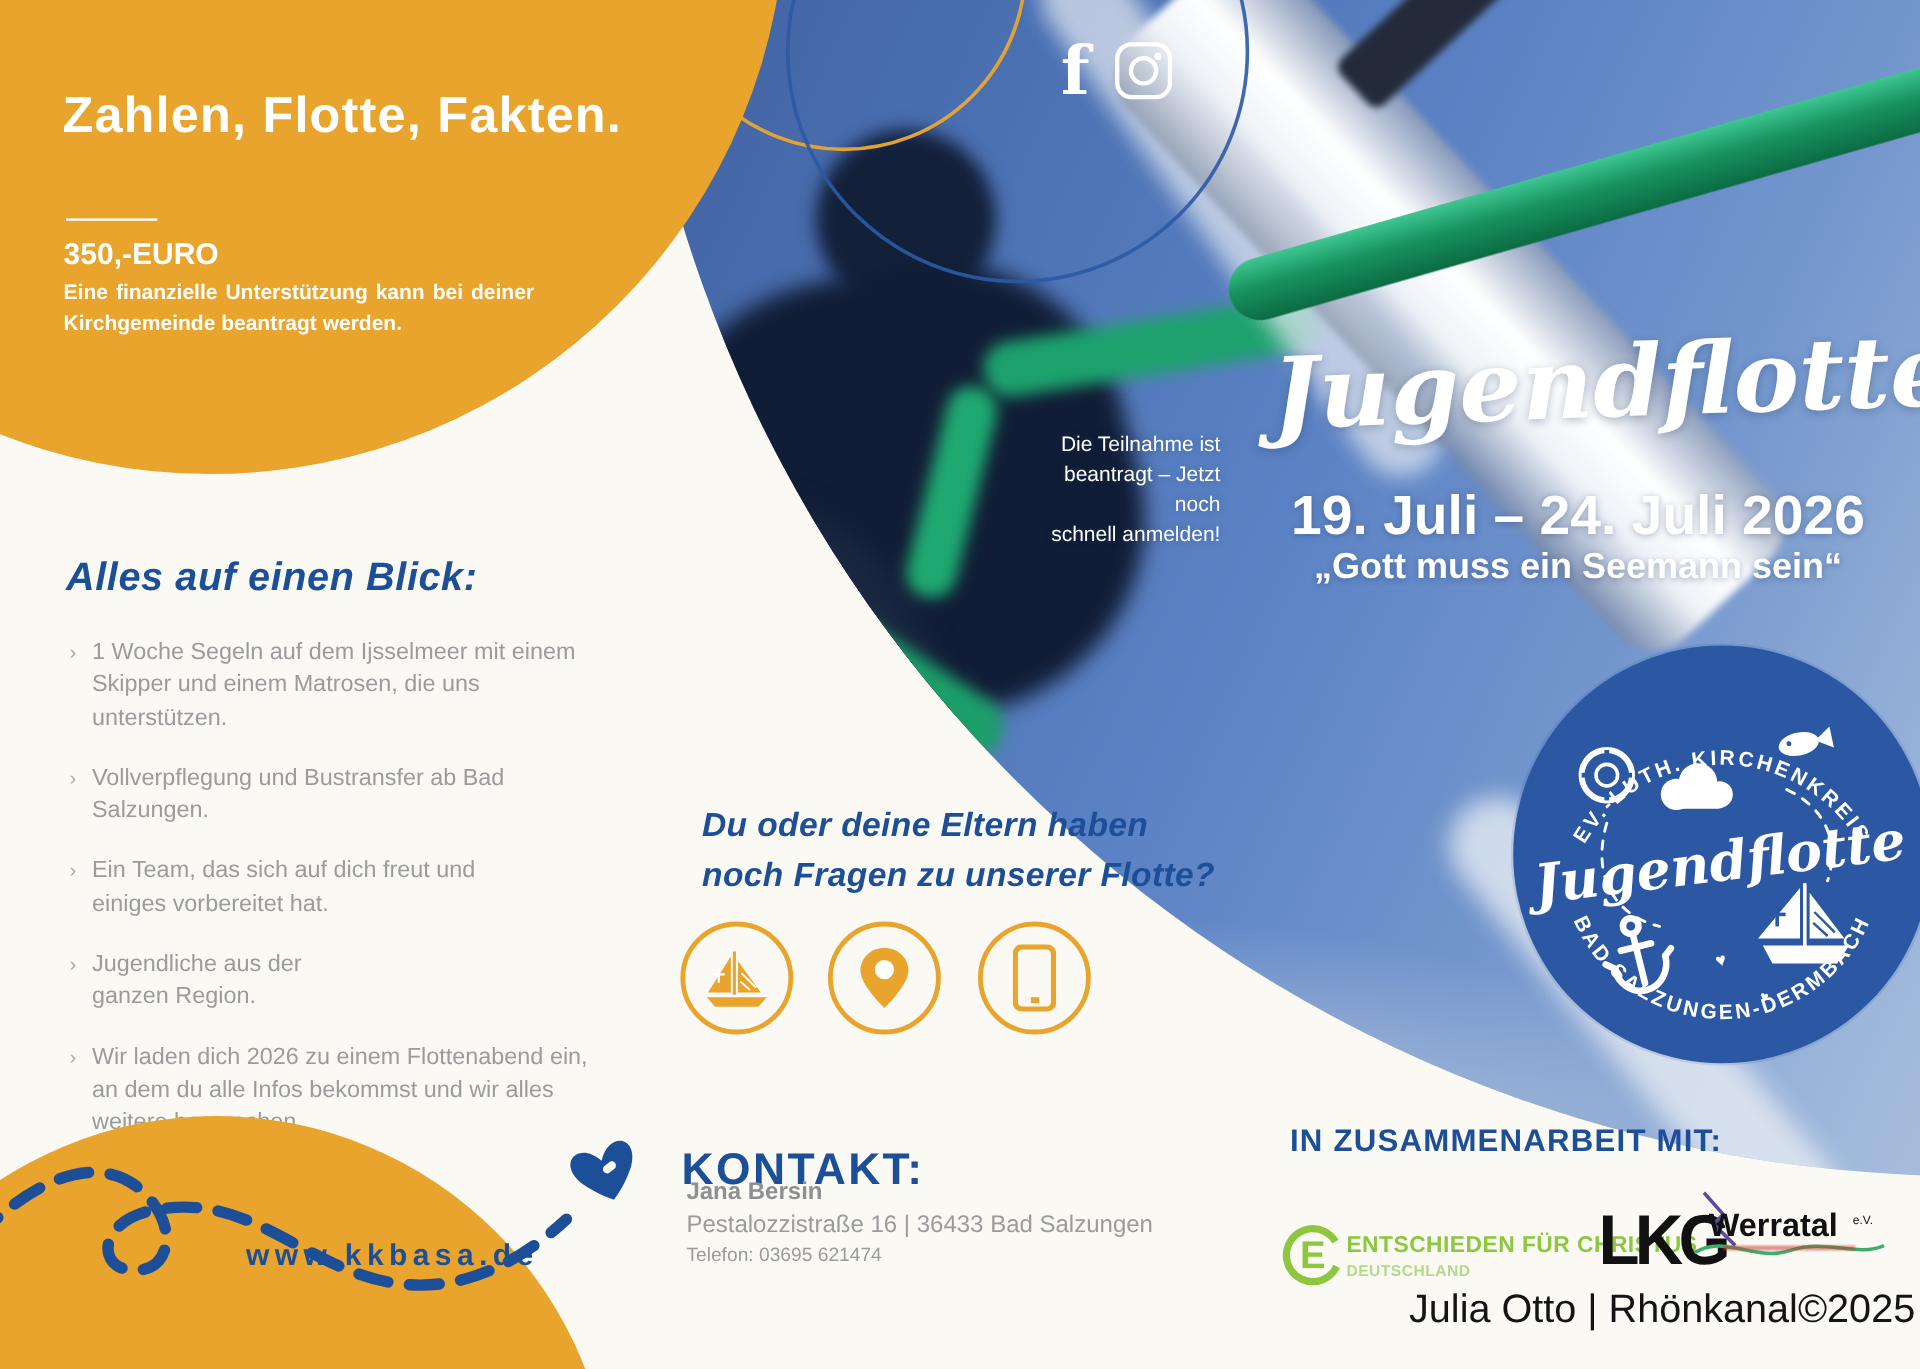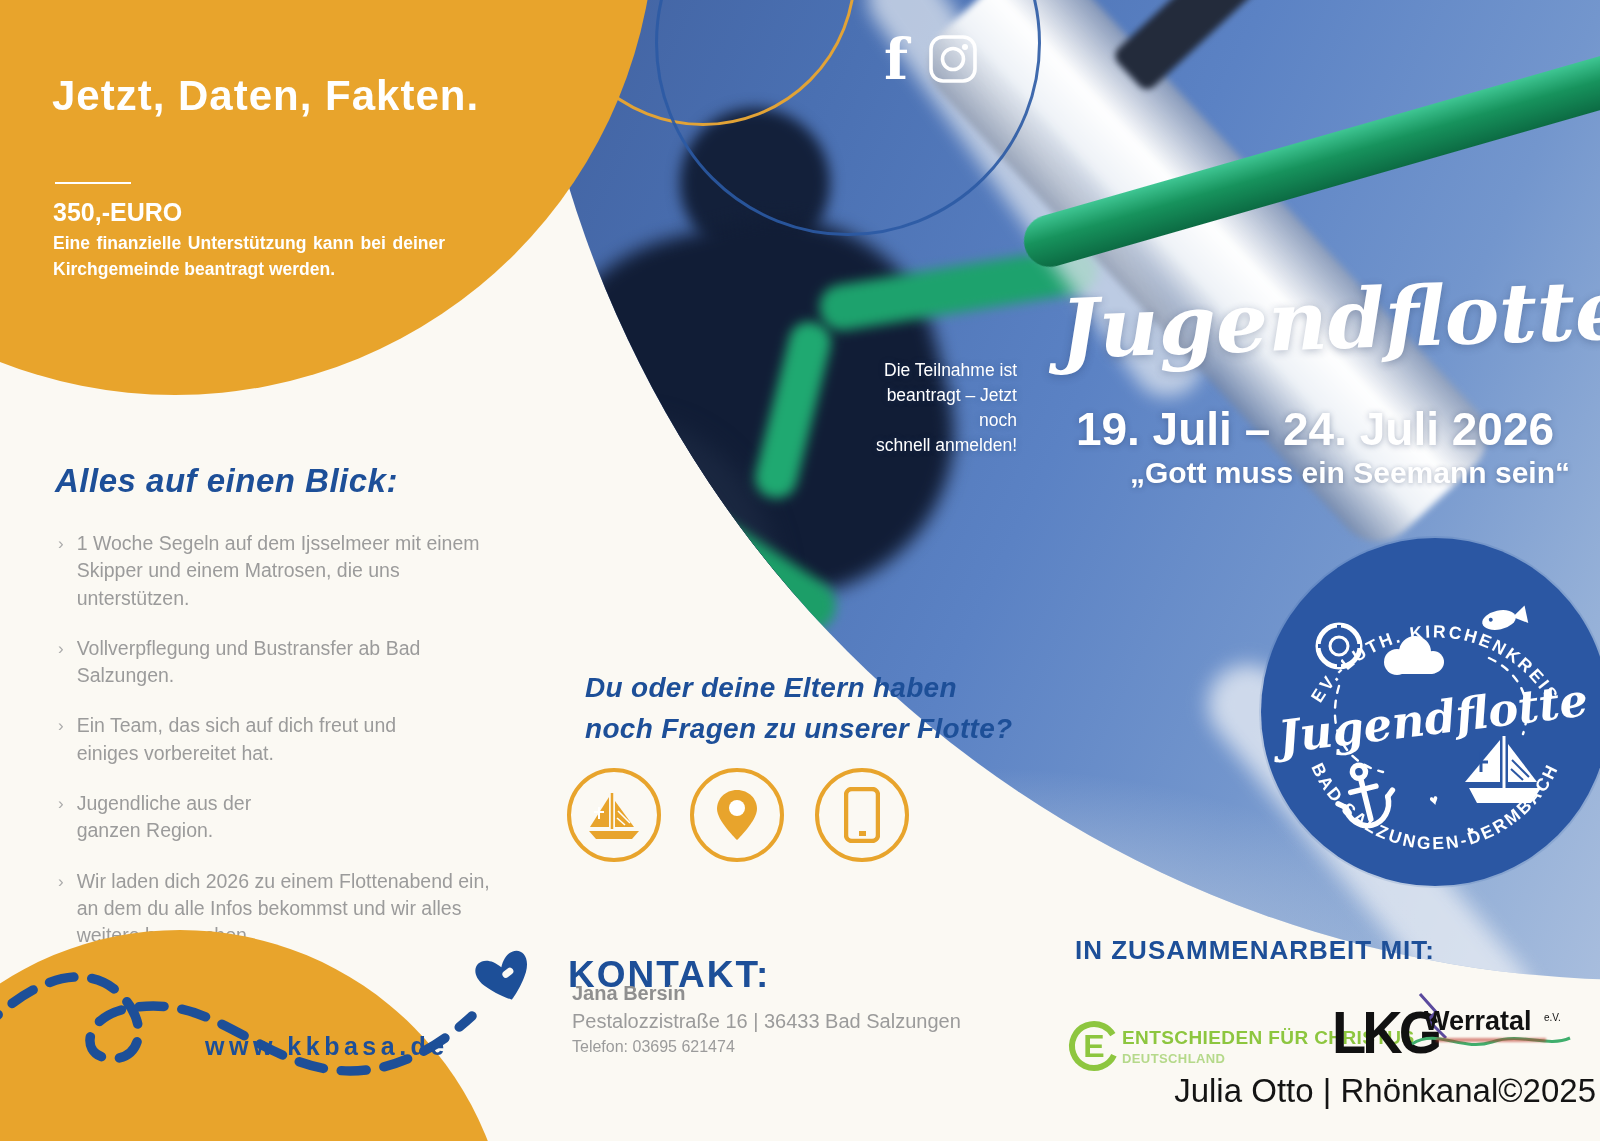--- a/index.html
+++ b/index.html
@@ -59,21 +59,21 @@
   .bullets{left:58px;top:530px;width:440px;}
   .bullet{display:flex;margin-bottom:23px;color:#9b9b9b;font-size:19.5px;line-height:1.4;}
   .bullet .mk{color:#ababab;font-size:17px;margin-right:13px;line-height:1.6;}
   .notice{left:845px;top:358px;width:172px;text-align:right;font-size:17.5px;line-height:1.42;
           color:#fff;text-shadow:0 0 6px rgba(40,70,120,.35);}
   .event-title{left:1060px;top:272px;width:510px;text-align:center;color:#fff;
                font-family:"DejaVu Serif",serif;font-style:italic;font-weight:bold;font-size:82px;
                text-shadow:0 2px 8px rgba(30,50,90,.3);transform:rotate(-2deg);}
   .event-dates{left:1060px;top:402px;width:510px;text-align:center;color:#fff;
                font-size:46px;font-weight:bold;text-shadow:0 1px 6px rgba(30,50,90,.35);}
-  .event-motto{left:1060px;top:456px;width:510px;text-align:right;color:#fff;
+  .event-motto{left:1060px;top:456px;width:510px;text-align:center;color:#fff;
                font-size:30px;font-weight:bold;text-shadow:0 1px 5px rgba(30,50,90,.35);}
   .q-head{left:585px;top:668px;font-size:28px;line-height:1.45;letter-spacing:.3px;}
   .icon-circle{width:86px;height:86px;border-radius:50%;border:4.5px solid #E8A42C;top:768px;
                display:flex;align-items:center;justify-content:center;background:transparent;}
   .kontakt-head{left:568px;top:922px;font-size:37px;letter-spacing:2px;font-style:normal;margin-top:32px;}
   .contact-name{left:572px;top:982px;font-size:20px;font-weight:bold;color:#8f8f8f;}
   .contact-line1{left:572px;top:1010px;font-size:20px;color:#9b9b9b;}
   .contact-line2{left:572px;top:1038px;font-size:16px;color:#9b9b9b;}
   .partners-head{left:1075px;top:935px;font-size:26px;letter-spacing:1px;font-style:normal;}
   .website{left:205px;top:1032px;font-size:25px;font-weight:bold;color:#1d4f98;letter-spacing:4.5px;}
@@ -118,21 +118,21 @@
     <div class="blob bokeh" style="left:448px;top:884px;width:24px;height:24px;opacity:.7"></div>
     <div class="blob bokeh" style="left:502px;top:898px;width:18px;height:18px;opacity:.65"></div>
     <div class="blob bokeh" style="left:256px;top:842px;width:20px;height:20px;opacity:.5"></div>
   </div>
 
   <div class="abs ring-yellow"></div>
   <div class="abs ring-blue"></div>
 
   <div class="abs orange-circle"></div>
 
-  <div class="abs white facts-title">Jetzt, Daten, Fakten.</div>
+  <div class="abs white facts-title">Zahlen, Flotte, Fakten.</div>
   <div class="abs facts-divider"></div>
   <div class="abs white facts-price">350,-EURO</div>
   <div class="abs white facts-note">Eine finanzielle Unterstützung kann bei deiner Kirchgemeinde beantragt werden.</div>
 
   <div class="abs" style="left:884px;top:26px;color:#fff;font-size:56px;font-weight:bold;font-family:'DejaVu Serif',serif;">f</div>
   <div class="abs" style="left:928px;top:34px;">
     <svg width="50" height="50" viewBox="0 0 50 50">
       <rect x="3" y="3" width="44" height="44" rx="12" fill="none" stroke="#fff" stroke-width="3.6"></rect>
       <circle cx="25" cy="25" r="10.5" fill="none" stroke="#fff" stroke-width="3.6"></circle>
       <circle cx="37" cy="13" r="3" fill="#fff"></circle>

